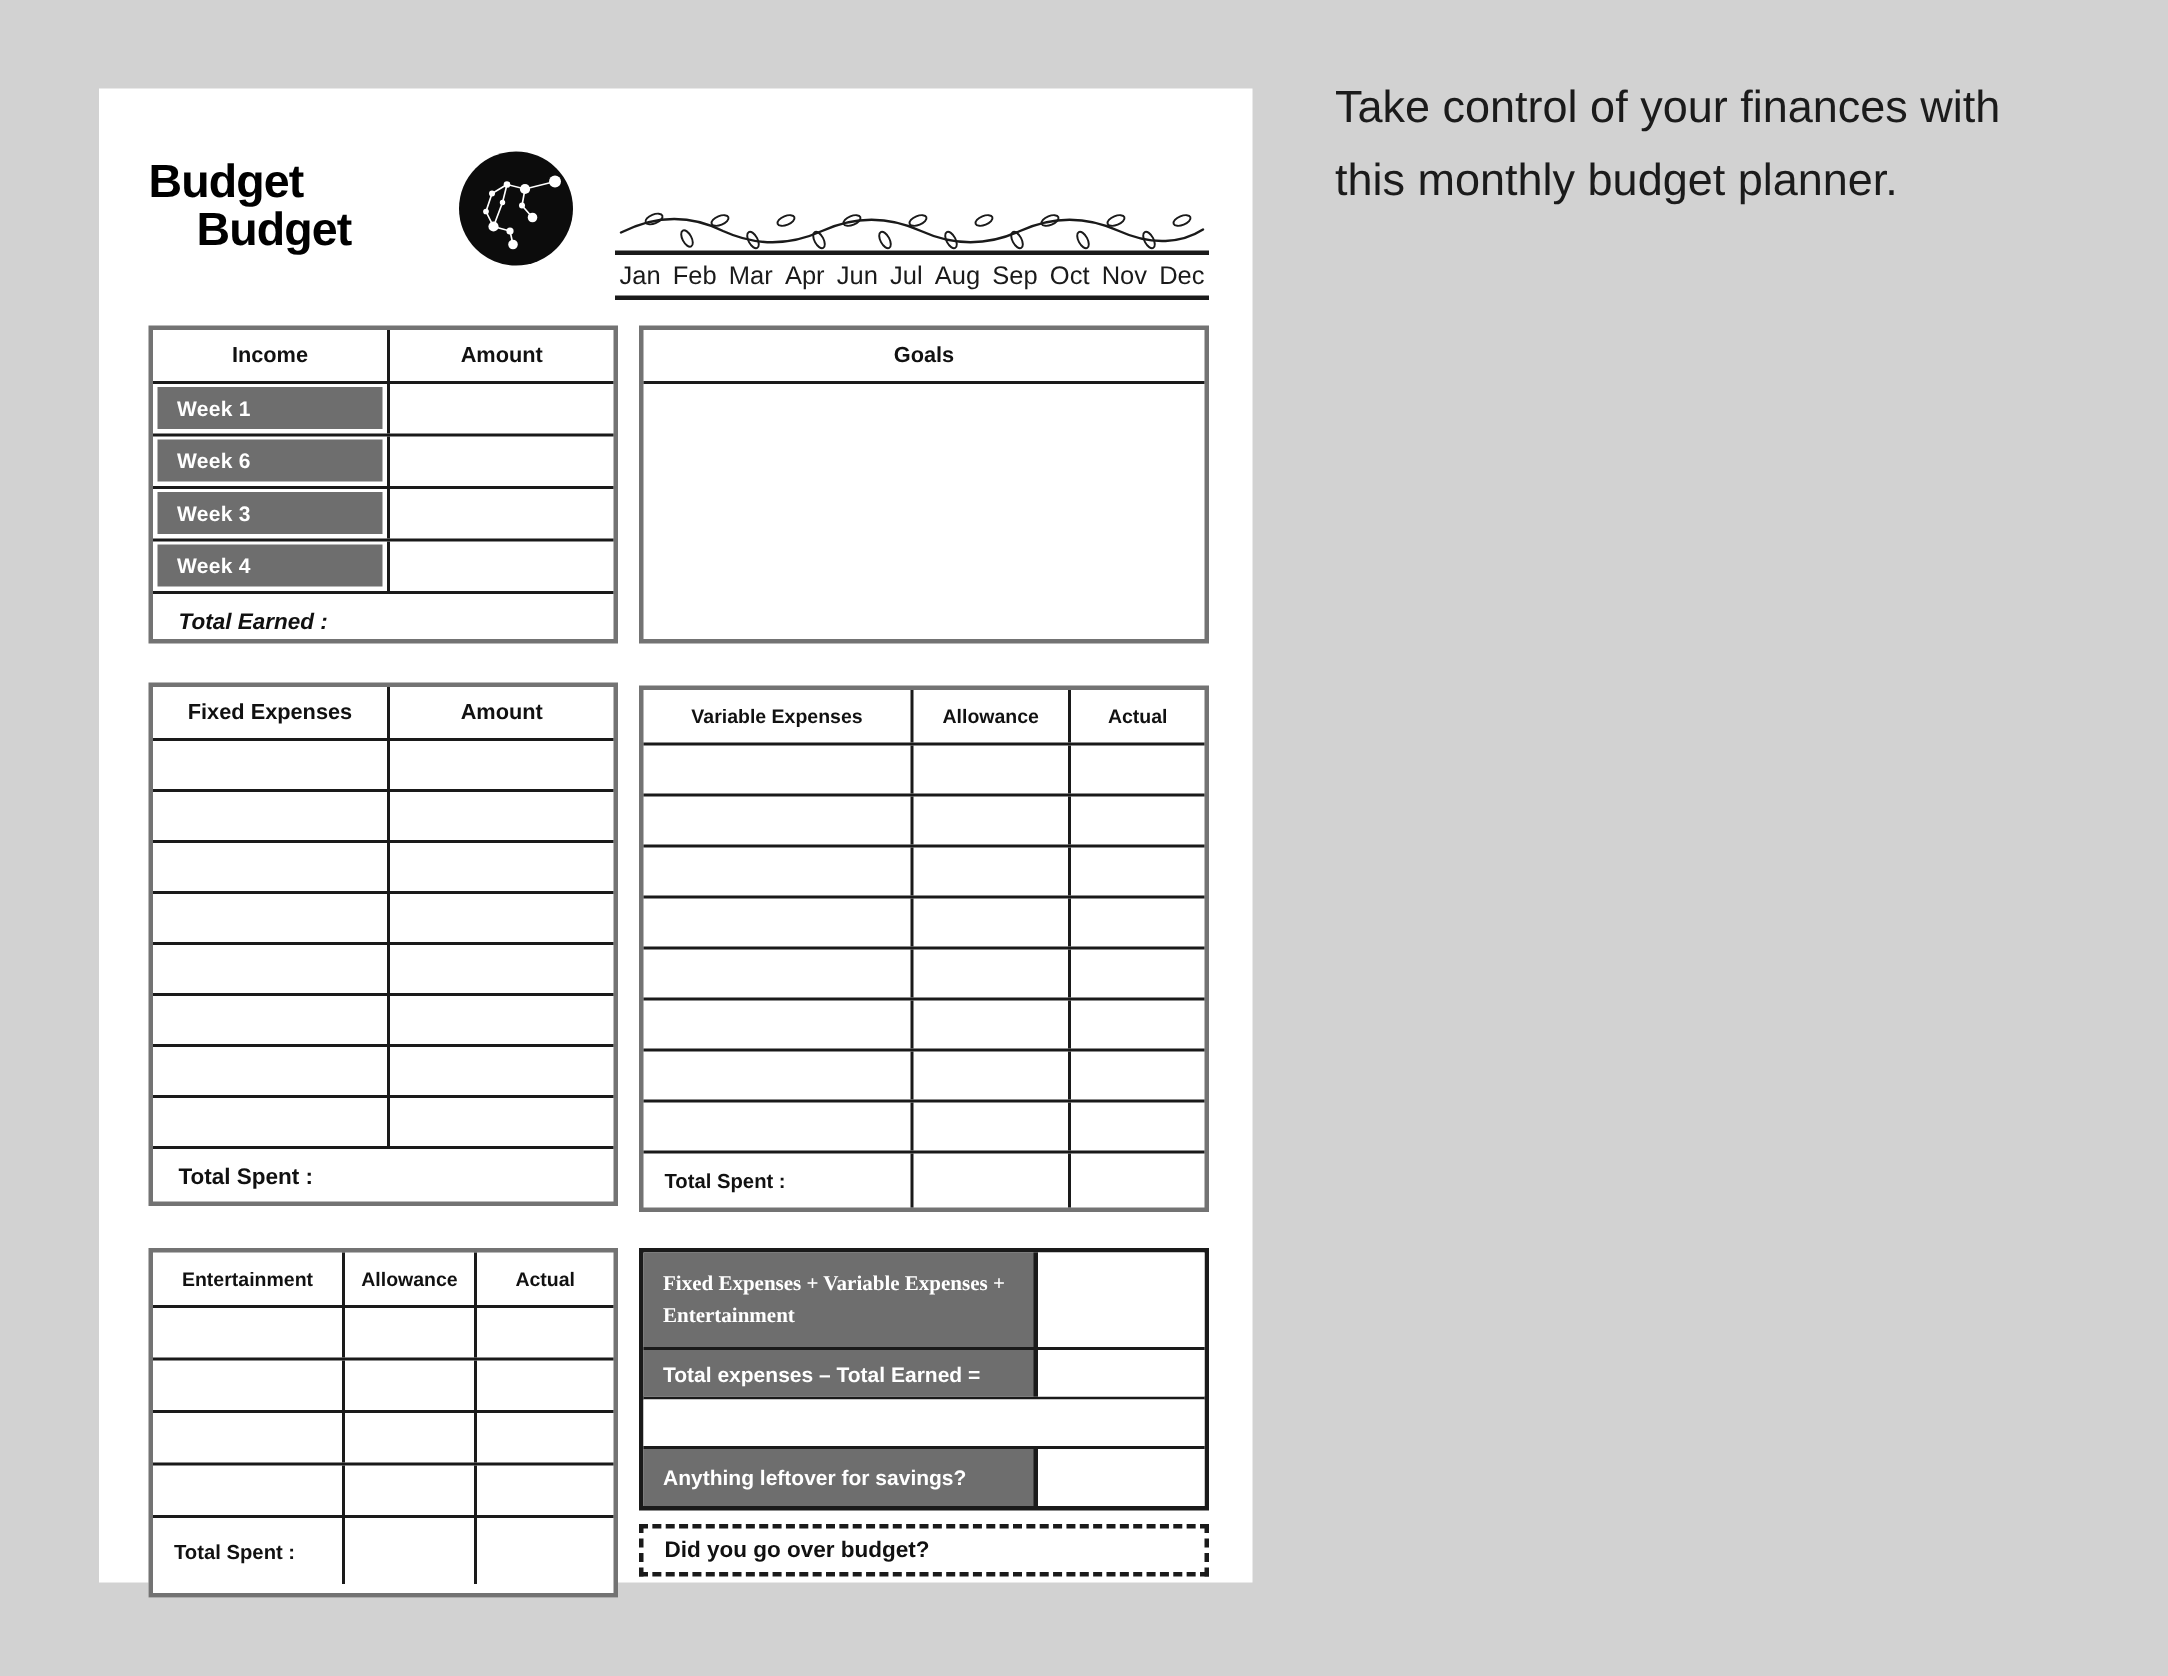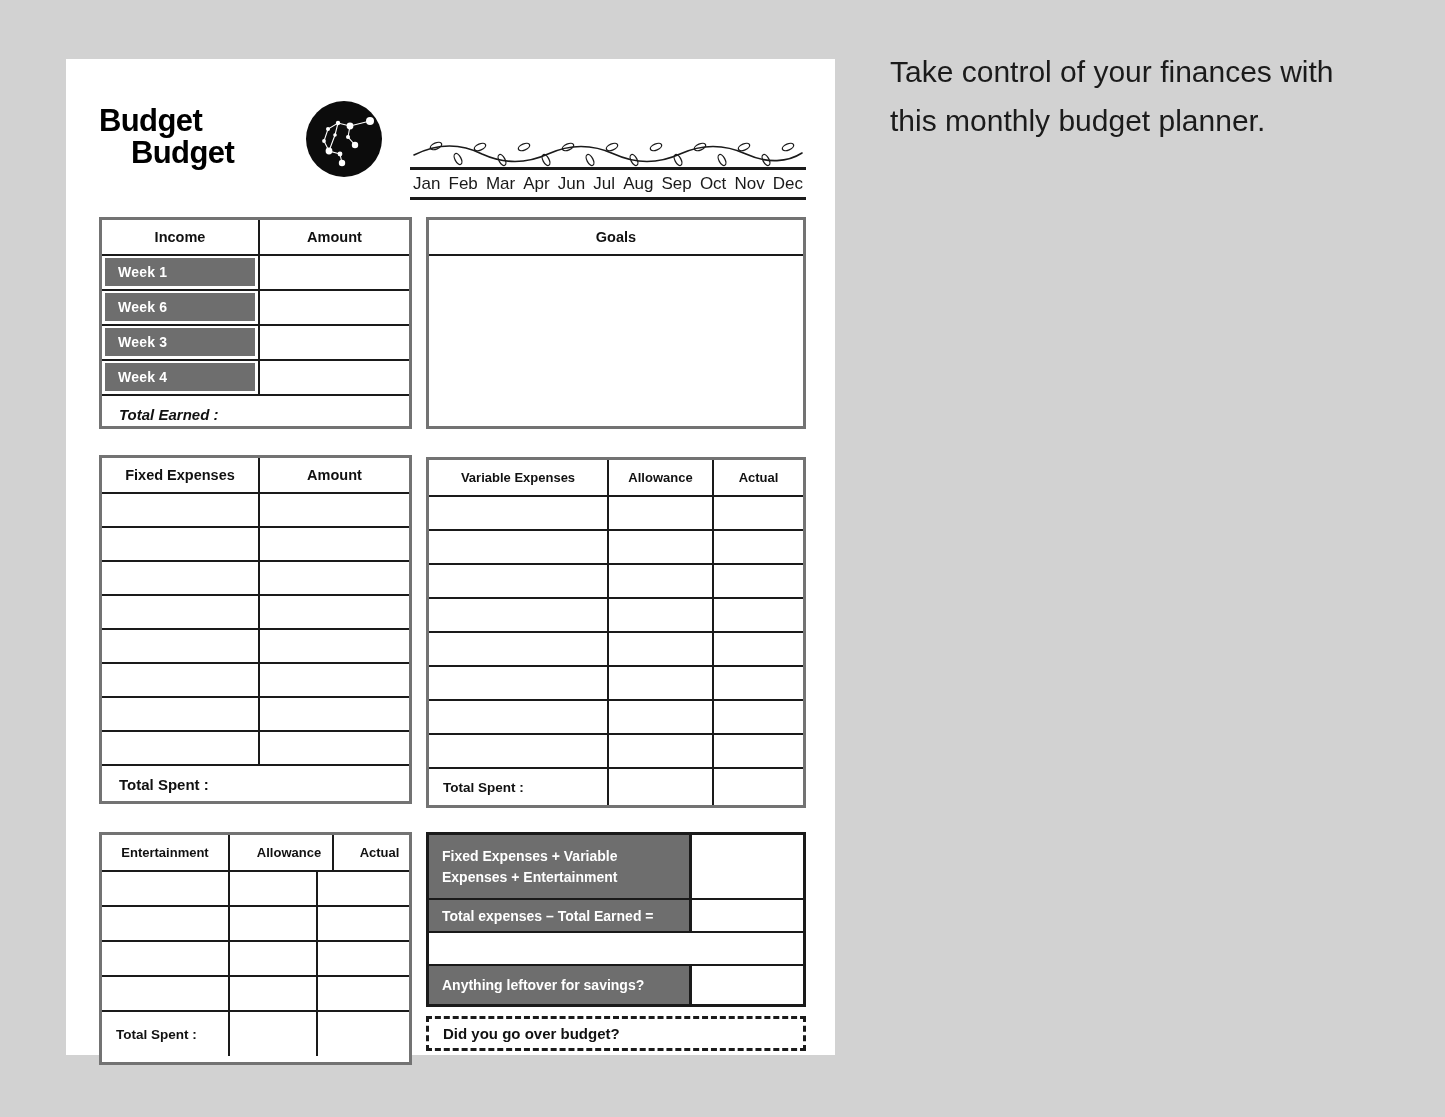--- a/index.html
+++ b/index.html
@@ -210,20 +210,21 @@
     flex: 1;
     background: #fff;
     box-sizing: border-box;
   }
   #sum-formula-label {
     display: block;
     line-height: 1.5;
     position: relative;
     padding-top: 8px;
     padding-bottom: 8px;
+    font-family: Liberation Serif, serif;
   }
   #sum-eq {
     position: absolute;
     right: 50px;
     top: 50%;
     transform: translateY(-50%);
     font-weight: bold;
     font-size: 14px;
   }
   #over-budget-box {
@@ -478,21 +479,21 @@
           <div class="tcell total-cell sm" style="width:180px;">Total Spent :</div>
           <div class="tcell" style="width:105px;"></div>
           <div class="tcell" style="flex:1;"></div>
         </div>
       </div>
     </div>
 
     <div id="row-bottom">
 
       <div id="ent-table" class="sec-table">
-        <div class="trow" style="height:37px;gap:16px;">
+        <div class="trow" style="height:37px;">
           <div class="tcell thead-cell sm" style="width:128px;">Entertainment</div>
           <div class="tcell thead-cell sm" style="width:88px;">Allowance</div>
           <div class="tcell thead-cell sm" style="flex:1;">Actual</div>
         </div>
         <div class="trow" style="height:35px;">
           <div class="tcell" style="width:128px;"></div>
           <div class="tcell" style="width:88px;"></div>
           <div class="tcell" style="flex:1;"></div>
         </div>
         <div class="trow" style="height:35px;">

